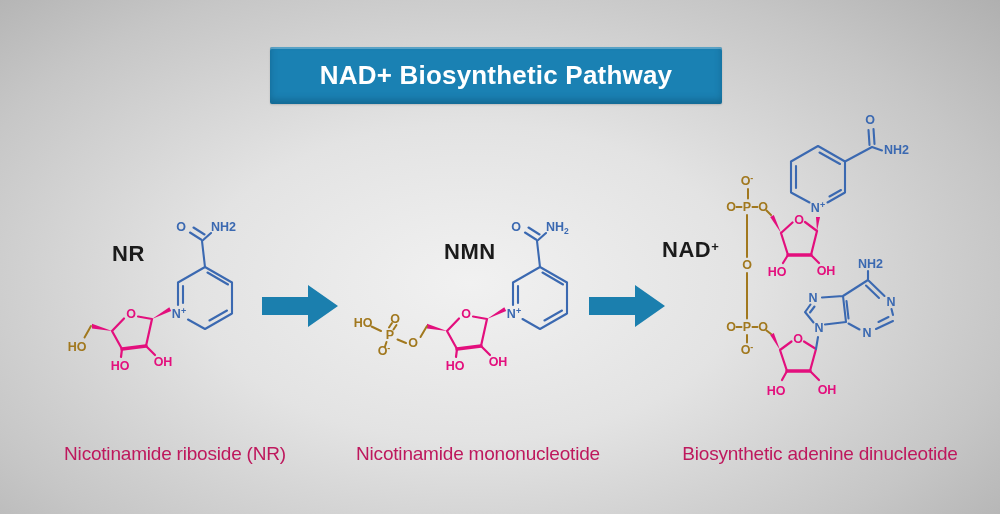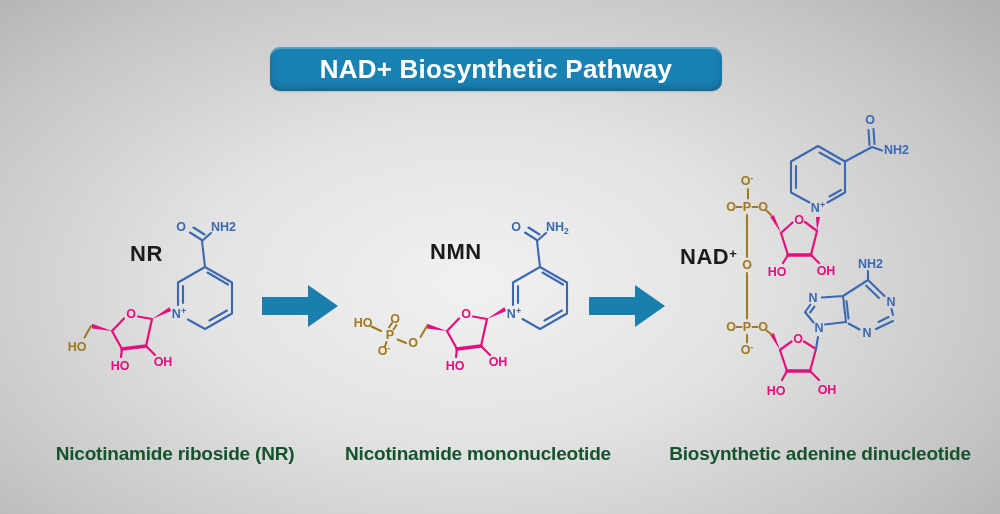--- a/index.html
+++ b/index.html
@@ -2,52 +2,52 @@
 <html><head>
 <meta charset="utf-8">
 <style>
   html,body{margin:0;padding:0;}
   body{
     width:1000px;height:514px;position:relative;overflow:hidden;
     font-family:"Liberation Sans",sans-serif;
     background:radial-gradient(ellipse 78% 88% at 47% 55%, #f1f1f1 0%, #e3e3e3 35%, #c6c6c6 70%, #a8a8a8 100%);
   }
   .banner{
-    position:absolute;left:270px;top:47px;width:452px;height:44px;
-    background:#1a81b3;border-radius:10px;
+    position:absolute;left:270px;top:47px;width:452px;height:57px;
+    background:#1a81b3;border-radius:2px;
     display:flex;align-items:center;justify-content:center;
     box-shadow:inset 0 2px 0 rgba(255,255,255,.28), inset 0 -4px 7px rgba(0,40,60,.28), 0 1px 2px rgba(0,0,0,.15);
   }
   .banner span{font-weight:bold;font-size:26px;color:#ffffff;letter-spacing:.2px;}
-  .mol-abbr{position:absolute;font-weight:bold;font-size:22px;color:#1b1b1b;letter-spacing:.5px;margin-left:18px;}
+  .mol-abbr{position:absolute;font-weight:bold;font-size:22px;color:#1b1b1b;letter-spacing:.5px;}
   .mol-abbr sup{font-size:13px;vertical-align:6px;letter-spacing:0;}
   .caption{
     position:absolute;top:443px;transform:translateX(-50%);
-    font-weight:bold;font-size:19px;color:#14532d;letter-spacing:-.2px;white-space:nowrap;
+    font-weight:normal;font-size:19px;color:#be185d;letter-spacing:-.2px;white-space:nowrap;
   }
   svg{position:absolute;left:0;top:0;}
   svg text{font-family:"Liberation Sans",sans-serif;font-weight:bold;font-size:12.5px;}
   .at-b{fill:#3b69b1}.at-p{fill:#e30f7d}.at-g{fill:#a1781e}
   .bd-b{stroke:#3b69b1;stroke-width:2.1;fill:none;stroke-linecap:round;stroke-linejoin:round}
   .bd-p{stroke:#e30f7d;stroke-width:2.2;fill:none;stroke-linecap:round}
   .bd-pb{stroke:#e30f7d;stroke-width:3.4;fill:none;stroke-linecap:round}
   .bd-g{stroke:#a1781e;stroke-width:2;fill:none;stroke-linecap:round}
   .wg{fill:#e30f7d;stroke:none}
   .arrow{fill:#1b7fae;stroke:none}
 </style>
 </head>
 <body>
 
 <div class="banner">
   <span>NAD+ Biosynthetic Pathway</span>
 </div>
 
 <div class="mol-abbr" style="left:112px;top:241px"><span>NR</span></div>
-<div class="mol-abbr" style="left:412px;top:239px"><span>NMN</span></div>
-<div class="mol-abbr" style="left:662px;top:244px"><span>NAD</span><sup>+</sup></div>
+<div class="mol-abbr" style="left:444px;top:239px"><span>NMN</span></div>
+<div class="mol-abbr" style="left:662px;top:237px"><span>NAD</span><sup>+</sup></div>
 
 <div class="caption" style="left:175px">Nicotinamide riboside (NR)</div>
 <div class="caption" style="left:478px">Nicotinamide mononucleotide</div>
 <div class="caption" style="left:820px">Biosynthetic adenine dinucleotide</div>
 
 <svg width="1000" height="514" viewBox="0 0 1000 514">
 
   <g transform="translate(262,306)">
     <polygon class="arrow" points="0,-9 46,-9 46,-21 76,0 46,21 46,9 0,9"></polygon>
   </g>

